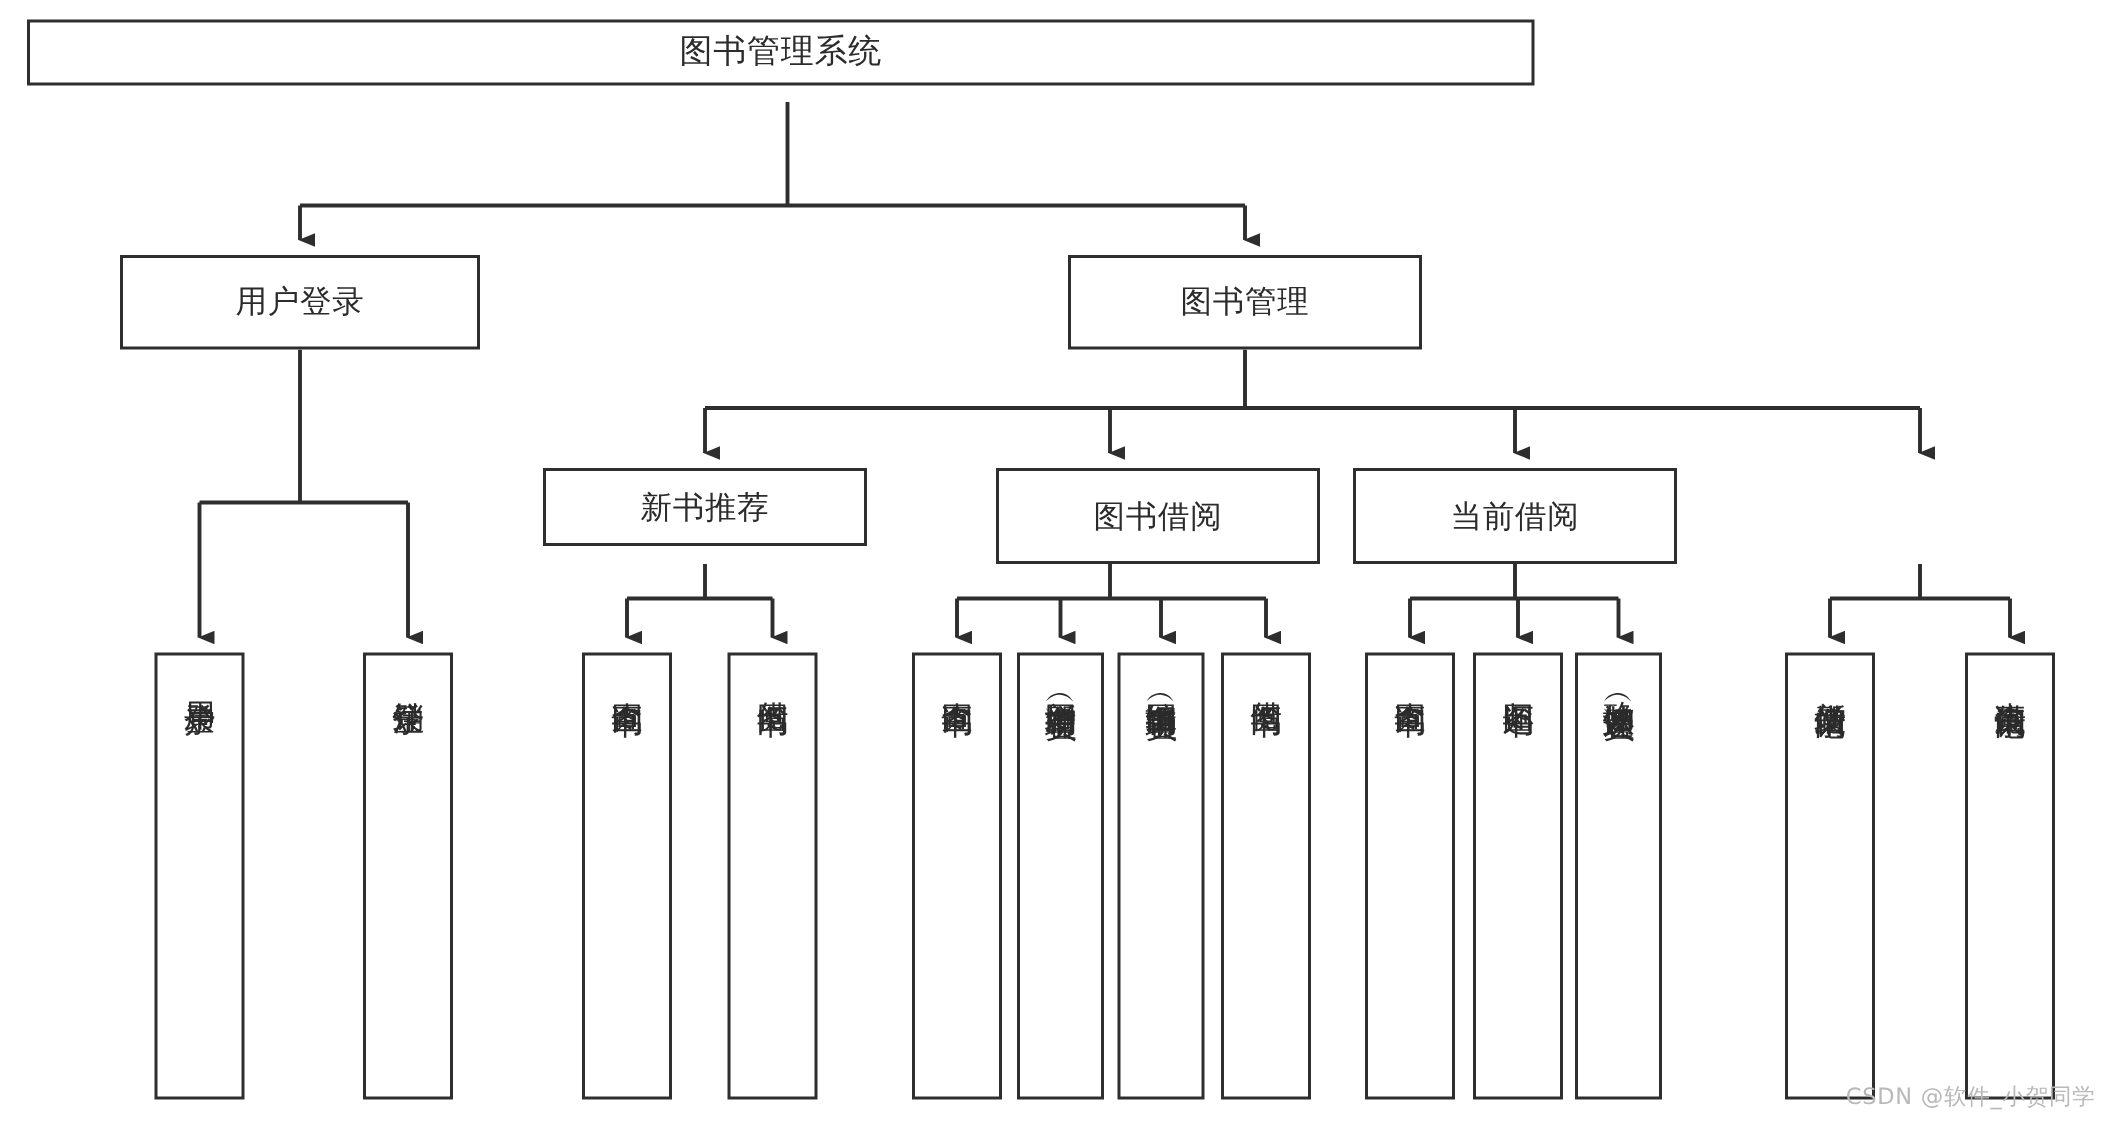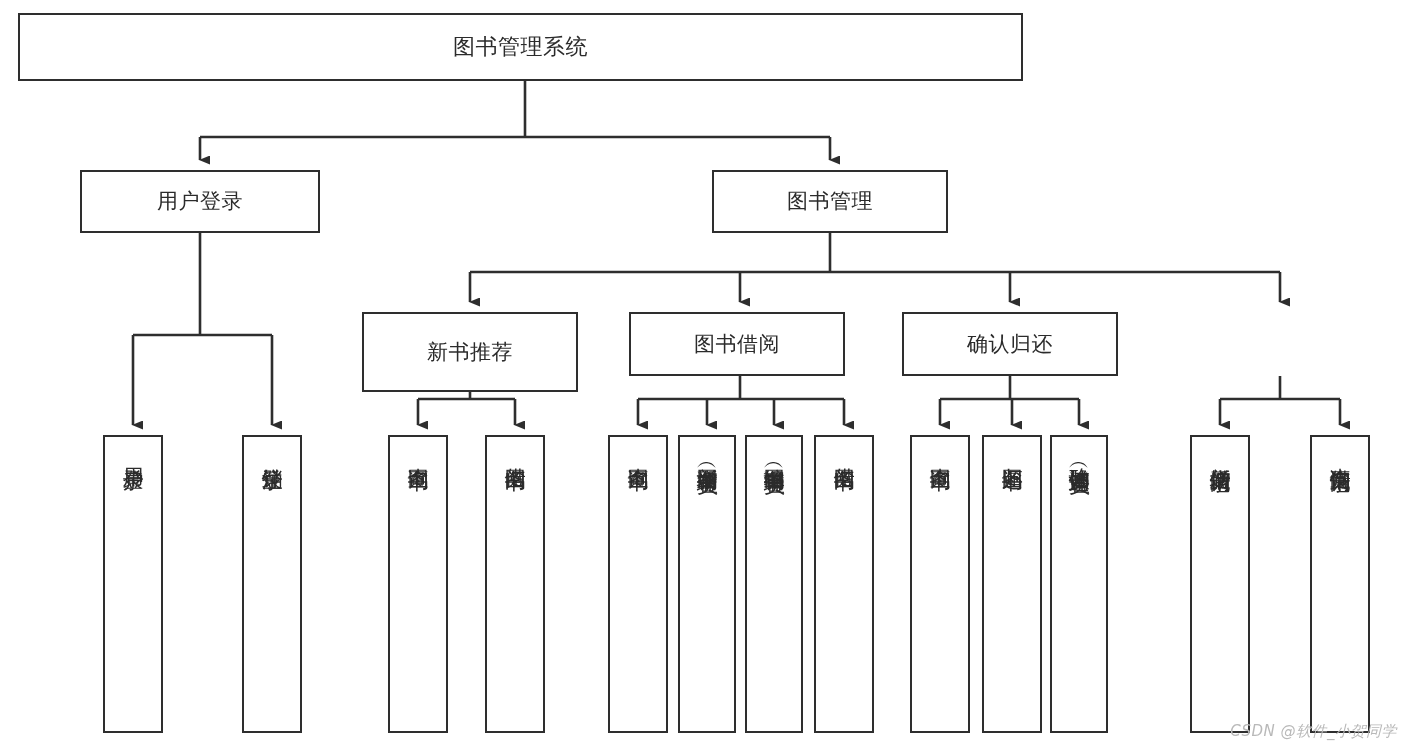--- a/index.html
+++ b/index.html
@@ -63,21 +63,20 @@
   #watermark {
     position: absolute;
     right: 8px;
     bottom: 6px;
     font-size: 15px;
     color: #b9b9b9;
     letter-spacing: 0.5px;
     z-index: 5;
     white-space: nowrap;
     font-family: "DejaVu Sans", "Liberation Sans", sans-serif;
-    font-style: italic;
   }
 </style>
 </head>
 <body>
 
 <div id="canvas">
 
   <svg id="wires" viewBox="0 0 1405 747" xmlns="http://www.w3.org/2000/svg">
     <defs>
       <marker id="ar" markerWidth="9" markerHeight="11" refX="4.5" refY="10" orient="auto" markerUnits="userSpaceOnUse">
@@ -121,39 +120,39 @@
       <path d="M1012,399 L1012,425" marker-end="url(#ar)"></path>
       <path d="M1079,399 L1079,425" marker-end="url(#ar)"></path>
 
       <path d="M1280,376 L1280,399"></path>
       <path d="M1220,399 L1340,399"></path>
       <path d="M1220,399 L1220,425" marker-end="url(#ar)"></path>
       <path d="M1340,399 L1340,425" marker-end="url(#ar)"></path>
     </g>
   </svg>
 
-  <div class="node root" style="left:18px; top:13px; width:1005px; height:68px;">
+  <div class="node root" style="left:18px; top:13px; width:1005px; height:44px;">
     <span class="lbl">图书管理系统</span>
   </div>
 
   <div class="node" style="left:80px; top:170px; width:240px; height:63px;">
     <span class="lbl">用户登录</span>
   </div>
   <div class="node" style="left:712px; top:170px; width:236px; height:63px;justify-content:center;">
     <span class="lbl">图书管理</span>
   </div>
 
-  <div class="node" style="left:362px; top:312px; width:216px; height:80px;">
+  <div class="node" style="left:362px; top:312px; width:216px; height:52px;">
     <span class="lbl">新书推荐</span>
   </div>
-  <div class="node" style="left:629px; top:312px; width:216px; height:64px;">
+  <div class="node" style="left:664px; top:312px; width:216px; height:64px;">
     <span class="lbl">图书借阅</span>
   </div>
   <div class="node" style="left:902px; top:312px; width:216px; height:64px;">
-    <span class="lbl">确认归还</span>
+    <span class="lbl">当前借阅</span>
   </div>
 
   <div class="node leaf" style="left:103px; top:435px; width:60px; height:298px;">
     <span class="lbl">用户登录</span>
   </div>
   <div class="node leaf" style="left:242px; top:435px; width:60px; height:298px;">
     <span class="lbl">注销登录</span>
   </div>
 
   <div class="node leaf" style="left:388px; top:435px; width:60px; height:298px;">

